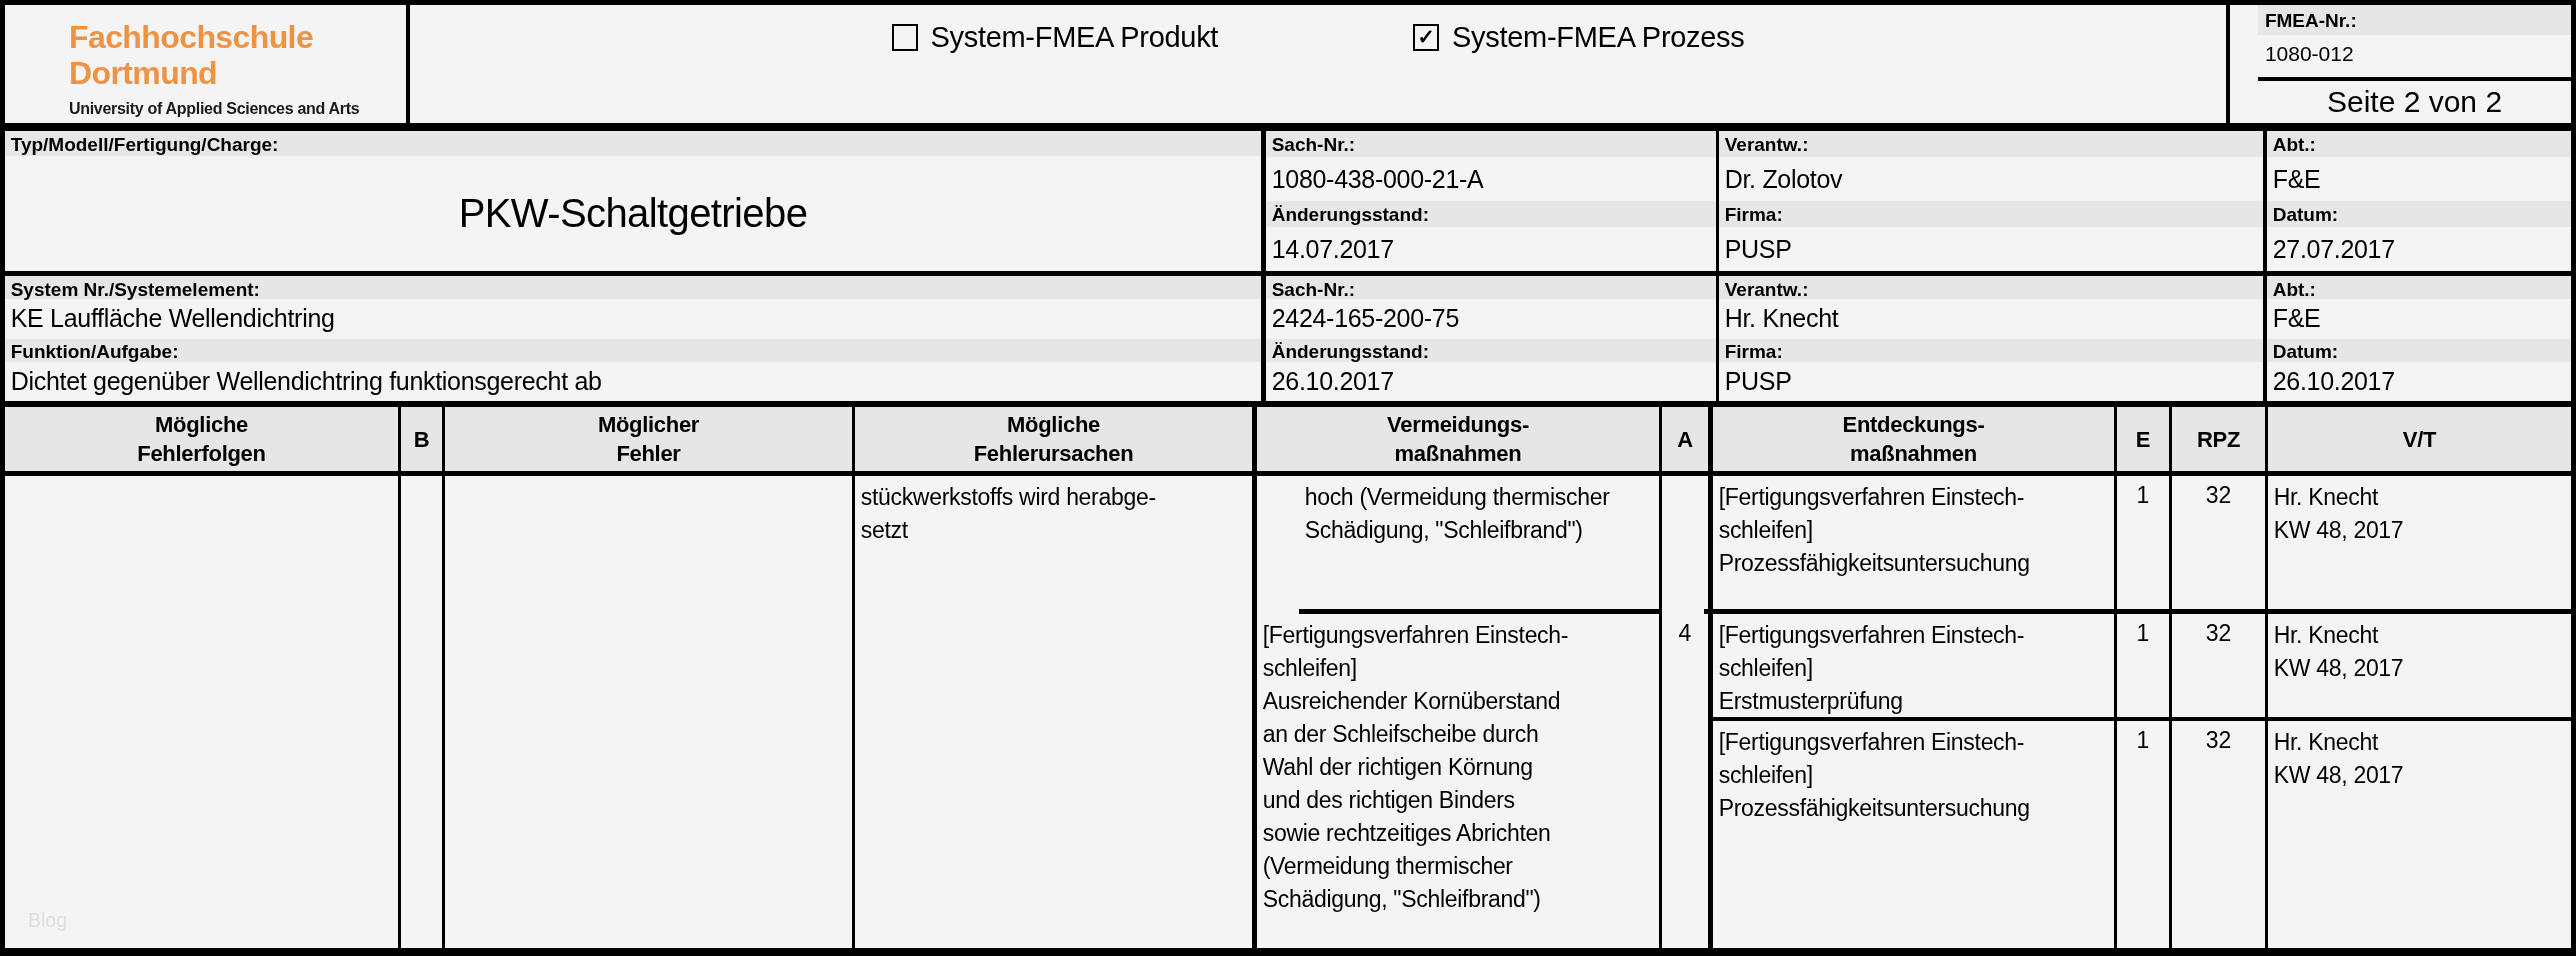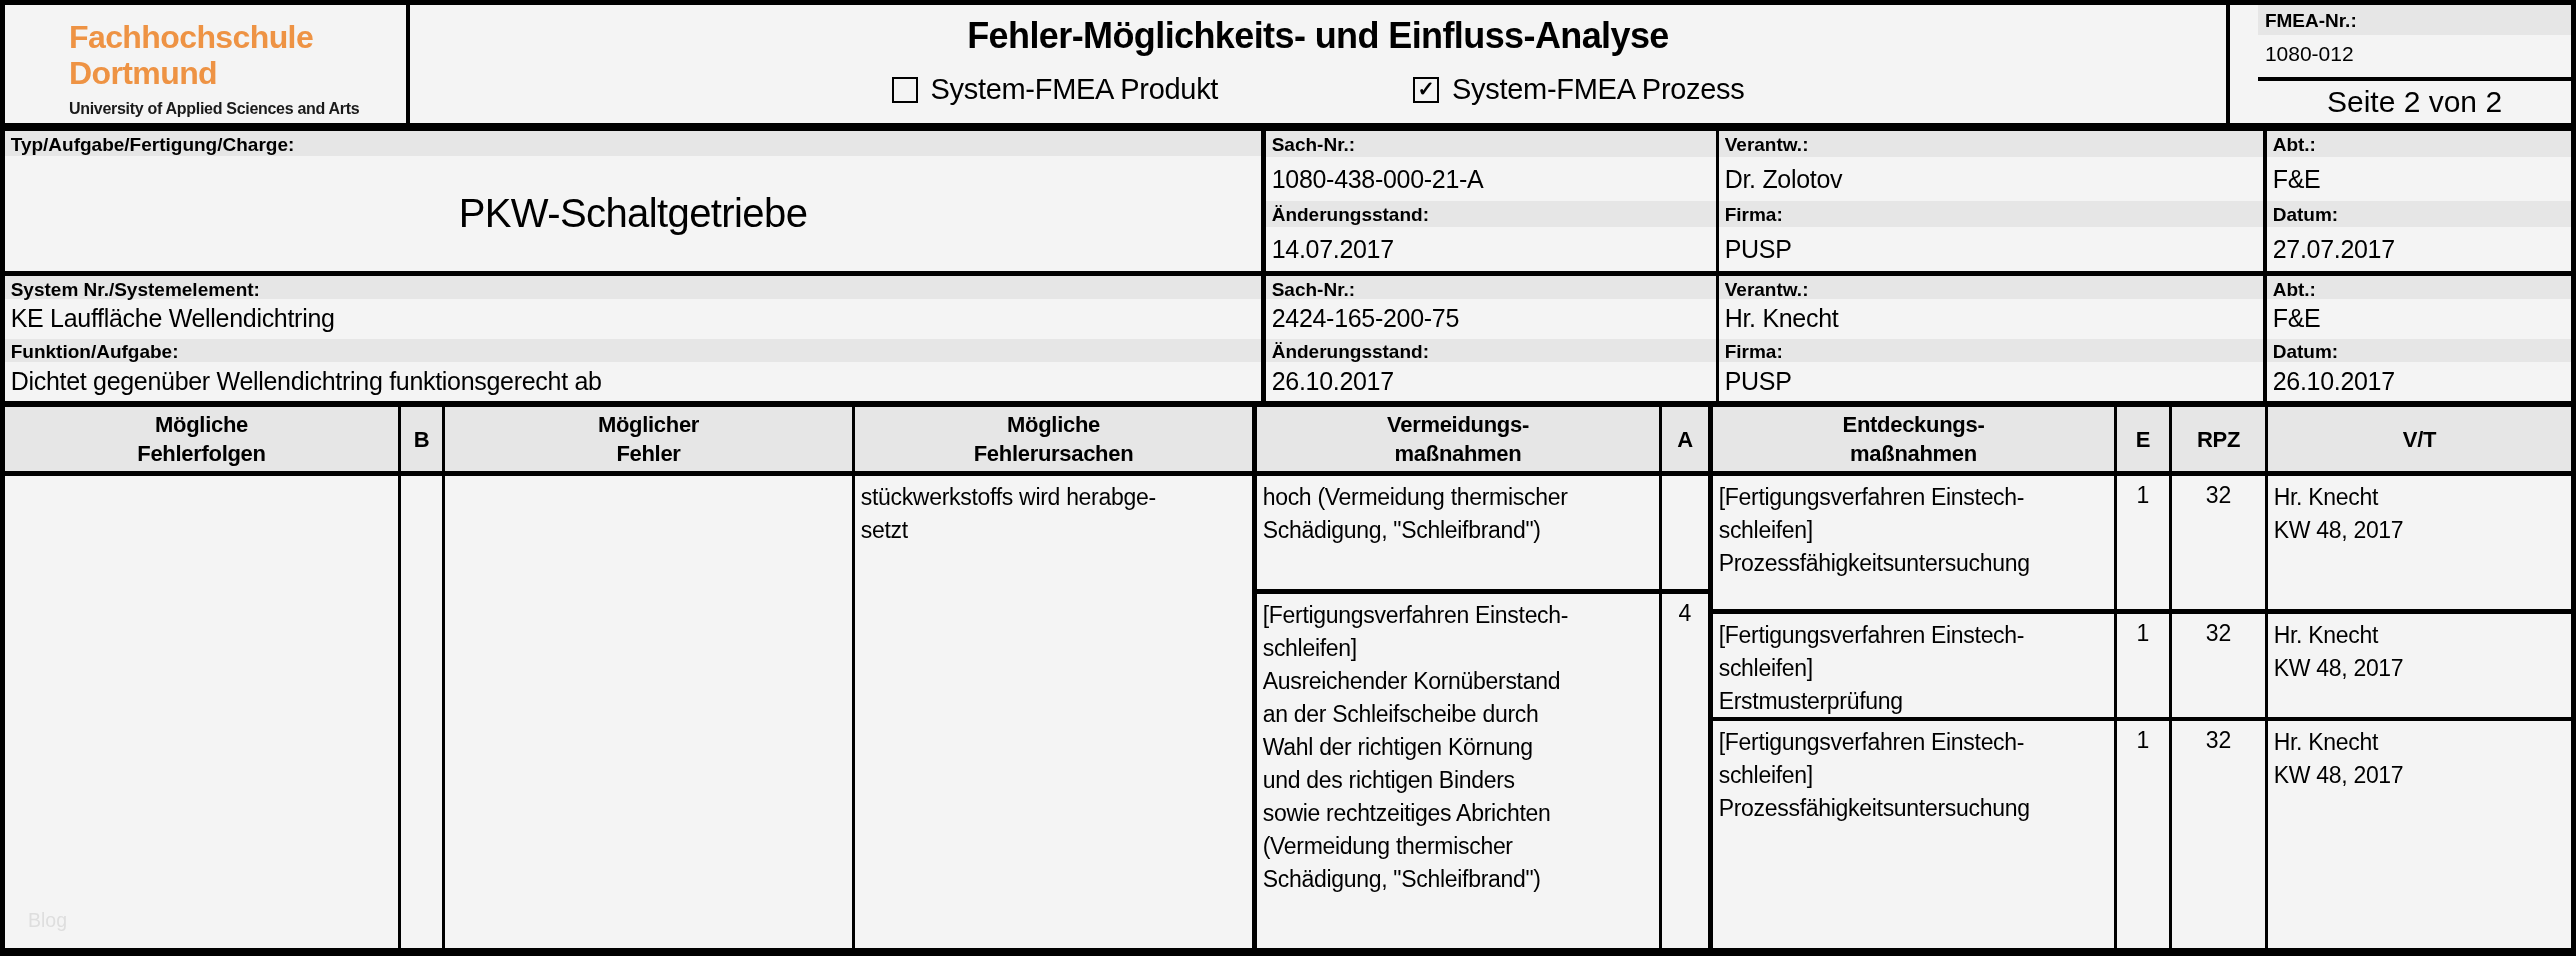--- a/index.html
+++ b/index.html
@@ -60,62 +60,61 @@
   .w-fehler{ width:410px; border-right:3.4px solid #000; }
   .w-ursachen{ width:402px; border-right:5.7px solid #000; }
   .w-vermeidung{ width:405px; border-right:3.4px solid #000; }
   .w-a{ width:51px; border-right:5.7px solid #000; }
   .w-entdeckung{ width:404px; border-right:3.4px solid #000; }
   .w-e{ width:55px; border-right:3.4px solid #000; }
   .w-rpz{ width:96px; border-right:3.4px solid #000; }
   .w-vt{ flex:1; }
 
   .colflex{ display:flex; flex-direction:column; }
-  .r1{ height:118px; border-bottom:5.7px solid #000; }
+  .r1{ height:138px; border-bottom:5.7px solid #000;margin-left:42px; }
   .r2{ flex:1; }
   .d1{ height:138px; border-bottom:5.7px solid #000; }
   .d2{ height:107px; border-bottom:4.6px solid #000; }
   .d3{ flex:1; }
 
   .watermark{ position:absolute; left:23px; bottom:16px; font-size:19.5px; color:#dedede; }
 </style>
 </head>
 <body>
 
 <div class="page">
 
   <div class="band-header">
     <div class="logo-cell">
       <div class="logo-line">Fachhochschule</div>
       <div class="logo-line">Dortmund</div>
       <div class="logo-sub">University of Applied Sciences and Arts</div>
     </div>
     <div class="title-cell">
-      <div class="doc-title">Fehler-Möglichkeits- und Einfluss-Analyse</div>
       <div class="checkbox-row">
         <div class="cb-group">
           <div class="cb-box"></div>
           <div class="cb-label">System-FMEA Produkt</div>
         </div>
         <div class="cb-group">
           <div class="cb-box">✓</div>
           <div class="cb-label">System-FMEA Prozess</div>
         </div>
       </div>
     </div>
     <div class="fmea-cell">
       <div class="fmea-label">FMEA-Nr.:</div>
       <div class="fmea-value">1080-012</div>
       <div class="fmea-page">Seite 2 von 2</div>
     </div>
   </div>
 
   <div class="block block1">
     <div class="b-left">
-      <div class="label-bar">Typ/Aufgabe/Fertigung/Charge:</div>
+      <div class="label-bar">Typ/Modell/Fertigung/Charge:</div>
       <div class="b1-main-value">PKW-Schaltgetriebe</div>
     </div>
     <div class="col-sach grid4-b1">
       <div class="label-bar">Sach-Nr.:</div>
       <div class="val-text">1080-438-000-21-A</div>
       <div class="label-bar">Änderungsstand:</div>
       <div class="val-text">14.07.2017</div>
     </div>
     <div class="col-verantw grid4-b1">
       <div class="label-bar">Verantw.:</div>

